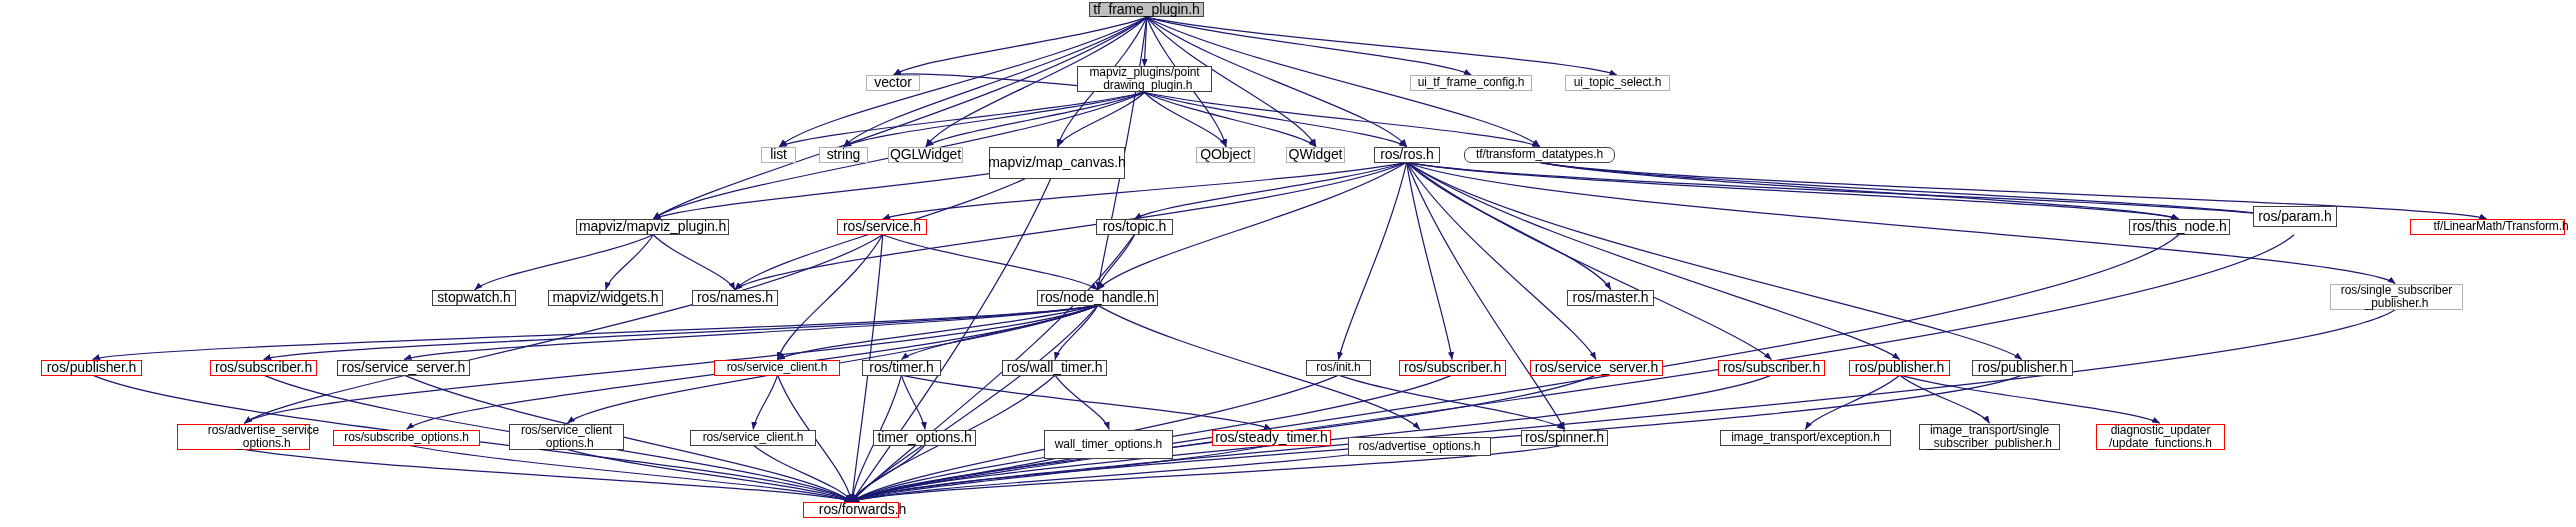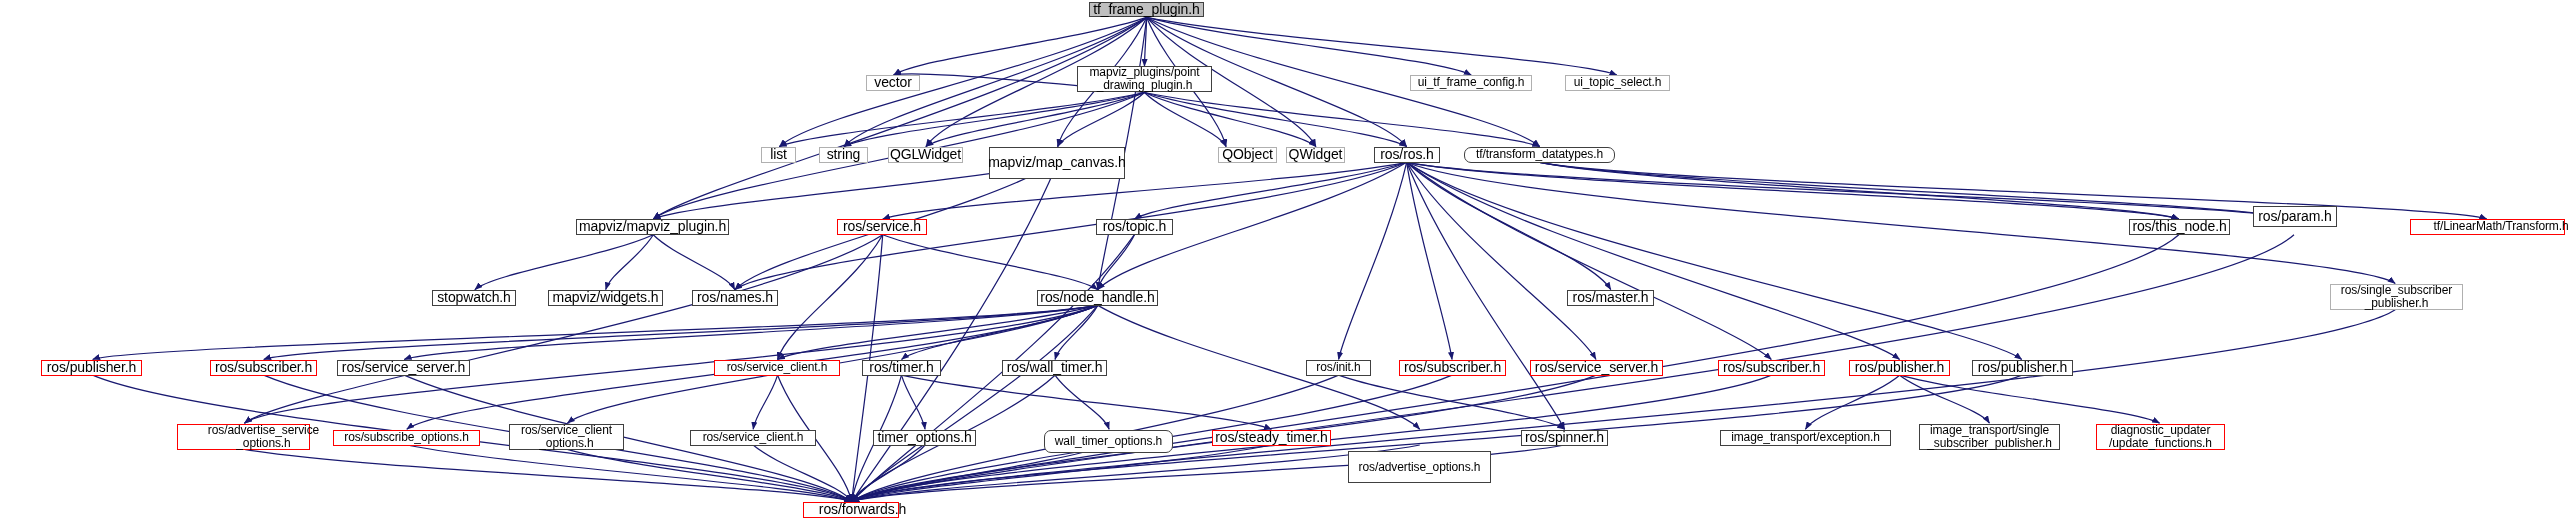--- a/index.html
+++ b/index.html
@@ -166,21 +166,21 @@
       <div class="node root" style="left: 1089px; top: 1.7px; width: 115px; height: 15.7px;">tf_frame_plugin.h</div>
       <div class="node light" style="left: 866px; top: 75px; width: 54px; height: 15.7px;">vector</div>
       <div class="node dark lt" style="left: 1077px; top: 66px; width: 135px; height: 26px;">mapviz_plugins/point
 _drawing_plugin.h</div>
       <div class="node light lt" style="left: 1410px; top: 75px; width: 122px; height: 15.7px;">ui_tf_frame_config.h</div>
       <div class="node light lt" style="left: 1565px; top: 75px; width: 105px; height: 15.7px;">ui_topic_select.h</div>
       <div class="node light" style="left: 761px; top: 147px; width: 35px; height: 15.7px;">list</div>
       <div class="node light" style="left: 819px; top: 147px; width: 49px; height: 15.7px;">string</div>
       <div class="node light" style="left: 888px; top: 147px; width: 75px; height: 15.7px;">QGLWidget</div>
       <div class="node dark" style="left: 989px; top: 147px; width: 136px; height: 32px;">mapviz/map_canvas.h</div>
-      <div class="node light" style="left: 1196px; top: 147px; width: 59px; height: 15.7px; margin-left: 22px;">QObject</div>
+      <div class="node light" style="left: 1196px; top: 147px; width: 59px; height: 15.7px;">QObject</div>
       <div class="node light" style="left: 1286px; top: 147px; width: 59px; height: 15.7px; text-align: right;">QWidget</div>
       <div class="node dark" style="left: 1374px; top: 147px; width: 66px; height: 15.7px;">ros/ros.h</div>
       <div class="node dark lt" style="left: 1464px; top: 147px; width: 151px; height: 15.7px; border-radius: 7px;">tf/transform_datatypes.h</div>
       <div class="node dark" style="left: 576px; top: 219px; width: 153px; height: 15.7px;">mapviz/mapviz_plugin.h</div>
       <div class="node red" style="left: 837px; top: 219px; width: 90px; height: 15.7px;">ros/service.h</div>
       <div class="node dark" style="left: 1096px; top: 219px; width: 77px; height: 15.7px;">ros/topic.h</div>
       <div class="node dark" style="left: 2129px; top: 219px; width: 101px; height: 15.7px;">ros/this_node.h</div>
       <div class="node dark" style="left: 2253px; top: 206px; width: 84px; height: 21px;">ros/param.h</div>
       <div class="node red lt" style="left: 2410px; top: 219px; width: 155px; height: 15.7px; padding-left: 27px;">tf/LinearMath/Transform.h</div>
       <div class="node light lt" style="left: 2330px; top: 284px; width: 133px; height: 26px;">ros/single_subscriber
@@ -202,23 +202,23 @@
       <div class="node red" style="left: 1718px; top: 360px; width: 107px; height: 15.7px;">ros/subscriber.h</div>
       <div class="node red" style="left: 1849px; top: 360px; width: 101px; height: 15.7px;">ros/publisher.h</div>
       <div class="node dark" style="left: 1972px; top: 360px; width: 101px; height: 15.7px;">ros/publisher.h</div>
       <div class="node red lt" style="left: 177px; top: 424px; width: 133px; height: 26px; padding-left: 40px;">ros/advertise_service
 _options.h</div>
       <div class="node red lt" style="left: 333px; top: 430px; width: 147px; height: 15.7px;">ros/subscribe_options.h</div>
       <div class="node dark lt" style="left: 509px; top: 424px; width: 115px; height: 26px;">ros/service_client
 _options.h</div>
       <div class="node dark lt" style="left: 690px; top: 430px; width: 126px; height: 15.7px;">ros/service_client.h</div>
       <div class="node dark" style="left: 873px; top: 430px; width: 103px; height: 15.7px;">timer_options.h</div>
-      <div class="node dark lt" style="left: 1044px; top: 430px; width: 129px; height: 23px; border-radius: 7px;">wall_timer_options.h</div>
+      <div class="node dark lt" style="left: 1044px; top: 430px; width: 129px; height: 29px;">wall_timer_options.h</div>
       <div class="node red" style="left: 1212px; top: 430px; width: 119px; height: 15.7px;">ros/steady_timer.h</div>
-      <div class="node dark lt" style="left: 1348px; top: 451px; width: 143px; height: 32px;">ros/advertise_options.h</div>
+      <div class="node dark lt" style="left: 1348px; top: 437px; width: 143px; height: 19px;">ros/advertise_options.h</div>
       <div class="node dark" style="left: 1521px; top: 430px; width: 87px; height: 15.7px;">ros/spinner.h</div>
       <div class="node dark lt" style="left: 1720px; top: 430px; width: 171px; height: 15.7px;">image_transport/exception.h</div>
       <div class="node dark lt" style="left: 1919px; top: 424px; width: 141px; height: 26px;">image_transport/single
 _subscriber_publisher.h</div>
       <div class="node red lt" style="left: 2096px; top: 424px; width: 129px; height: 26px;">diagnostic_updater
 /update_functions.h</div>
       <div class="node red" style="left: 803px; top: 502px; width: 96px; height: 15.7px; padding-left: 23px;">ros/forwards.h</div>
     </div>
 </div>
 

